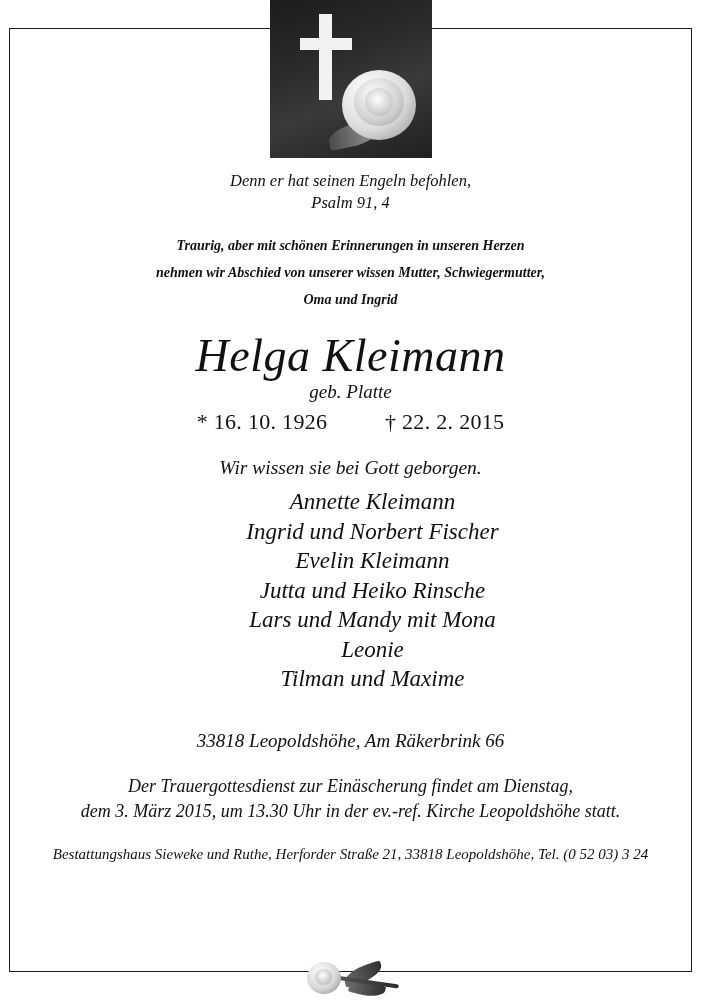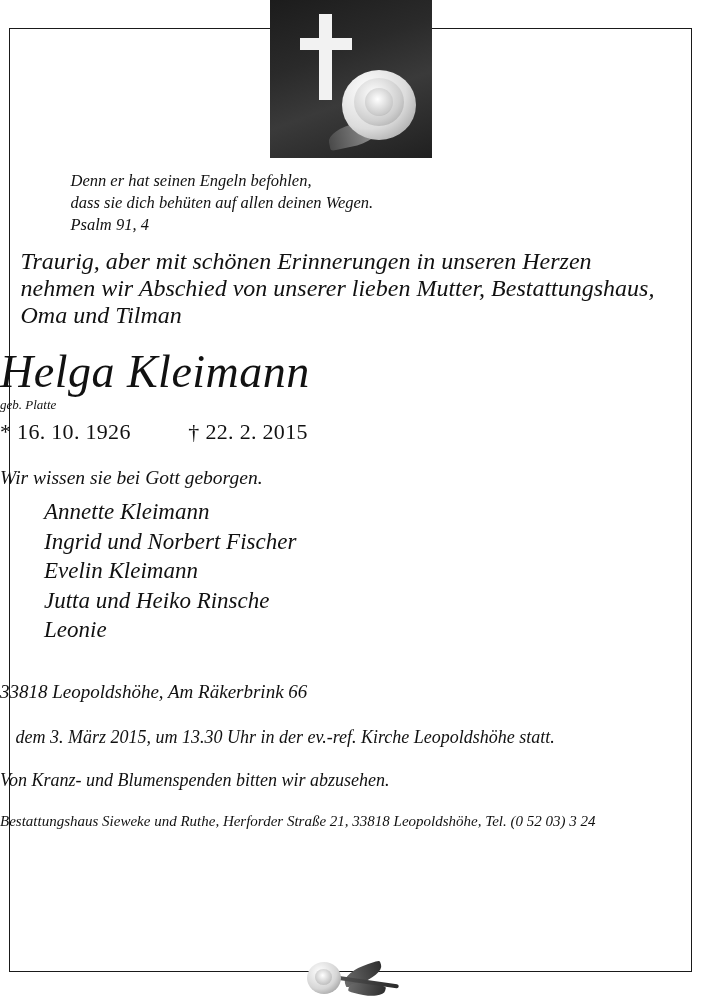--- a/index.html
+++ b/index.html
@@ -90,53 +90,54 @@
     background: linear-gradient(90deg, #4a4a4a, #9a9a9a);
     border-radius: 60% 10% 60% 10%;
     transform: rotate(-12deg);
   }
 
   .content {
     position: absolute;
     left: 0;
     right: 0;
     top: 170px;
-    text-align: left;
+    text-align: center;
   }
 
   .verse {
     font-style: italic;
     font-size: 16.5px;
     line-height: 22px;
     margin: 0 auto;
     width: 560px;
   }
   .verse .ref {
     display: block;
   }
 
   .intro {
-    margin-top: 12px;
-    font-size: 24px;
+    margin-top: 18px;
+    font-size: 14px;
     line-height: 27px;
     width: 660px;
     margin-left: auto;
     margin-right: auto;
     font-style: italic;
+    font-weight: bold;
   }
 
   .name {
     margin-top: 16px;
     font-size: 46px;
     line-height: 54px;
     font-style: italic;
     letter-spacing: 0.5px;
   }
   .maiden {
-    font-size: 13px;
+    font-size: 19px;
     font-style: italic;
     margin-top: -2px;
   }
   .dates {
     margin-top: 6px;
     font-size: 22px;
     letter-spacing: 0.3px;
   }
   .dates .gap {
     display: inline-block;
@@ -248,56 +249,57 @@
       <div class="petal p1"></div>
       <div class="petal p2"></div>
       <div class="petal p3"></div>
     </div>
   </div>
 
   <div class="content">
 
     <div class="verse">
       <div>Denn er hat seinen Engeln befohlen,</div>
-      <div>dass sie dich behüten auf allen deinen Wegen.</div>
       <span class="ref">Psalm 91, 4</span>
     </div>
 
     <div class="intro">
       <div>Traurig, aber mit schönen Erinnerungen in unseren Herzen</div>
-      <div>nehmen wir Abschied von unserer lieben Mutter, Bestattungshaus,</div>
-      <div>Oma und Tilman</div>
+      <div>nehmen wir Abschied von unserer wissen Mutter, Schwiegermutter,</div>
+      <div>Oma und Ingrid</div>
     </div>
 
     <div class="name">Helga Kleimann</div>
     <div class="maiden">geb. Platte</div>
 
     <div class="dates">
       <span>* 16. 10. 1926</span>
       <span class="gap"></span>
       <span>† 22. 2. 2015</span>
     </div>
 
     <div class="comfort">Wir wissen sie bei Gott geborgen.</div>
 
     <div class="survivors">
       <div>Annette Kleimann</div>
       <div>Ingrid und Norbert Fischer</div>
       <div>Evelin Kleimann</div>
       <div>Jutta und Heiko Rinsche</div>
+      <div>Lars und Mandy mit Mona</div>
       <div>Leonie</div>
+      <div>Tilman und Maxime</div>
     </div>
 
     <div class="address">33818 Leopoldshöhe, Am Räkerbrink 66</div>
 
     <div class="service">
+      <div>Der Trauergottesdienst zur Einäscherung findet am Dienstag,</div>
       <div>dem 3. März 2015, um 13.30 Uhr in der ev.-ref. Kirche Leopoldshöhe statt.</div>
     </div>
 
-    <div class="flowers">Von Kranz- und Blumenspenden bitten wir abzusehen.</div>
 
     <div class="funeral-home">Bestattungshaus Sieweke und Ruthe, Herforder Straße 21, 33818 Leopoldshöhe, Tel. (0 52 03) 3 24</div>
 
   </div>
 
   <div class="rose-bottom">
     <div class="lf1"></div>
     <div class="lf2"></div>
     <div class="stem"></div>
     <div class="bud"></div>

